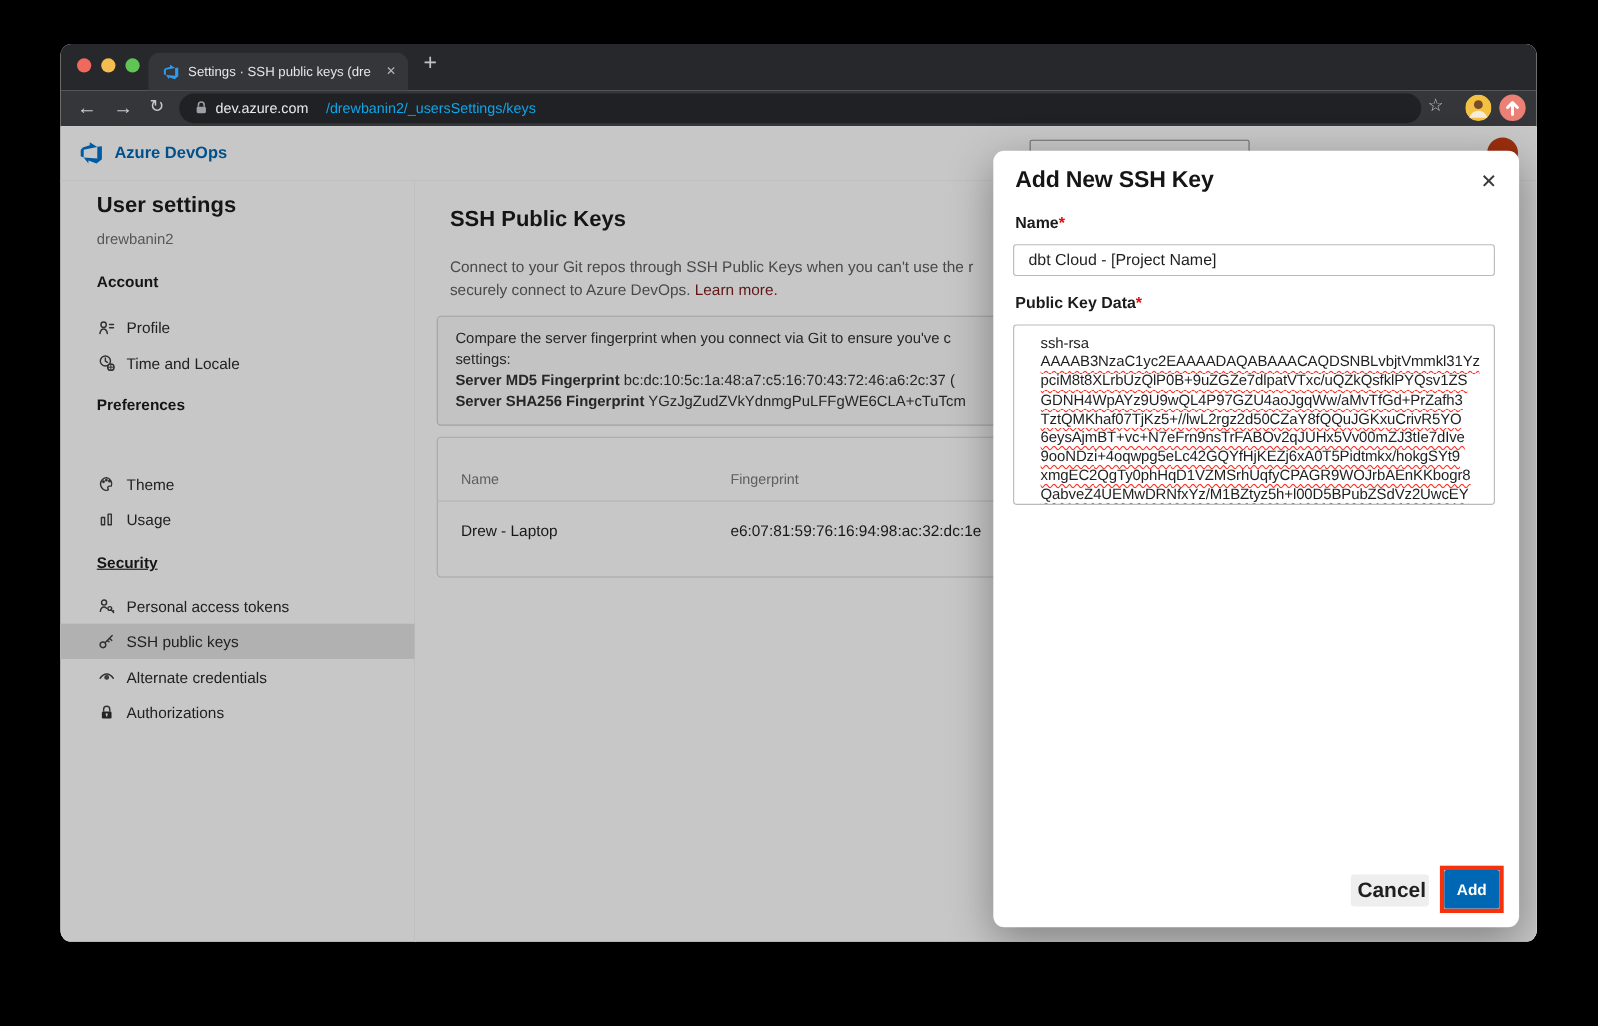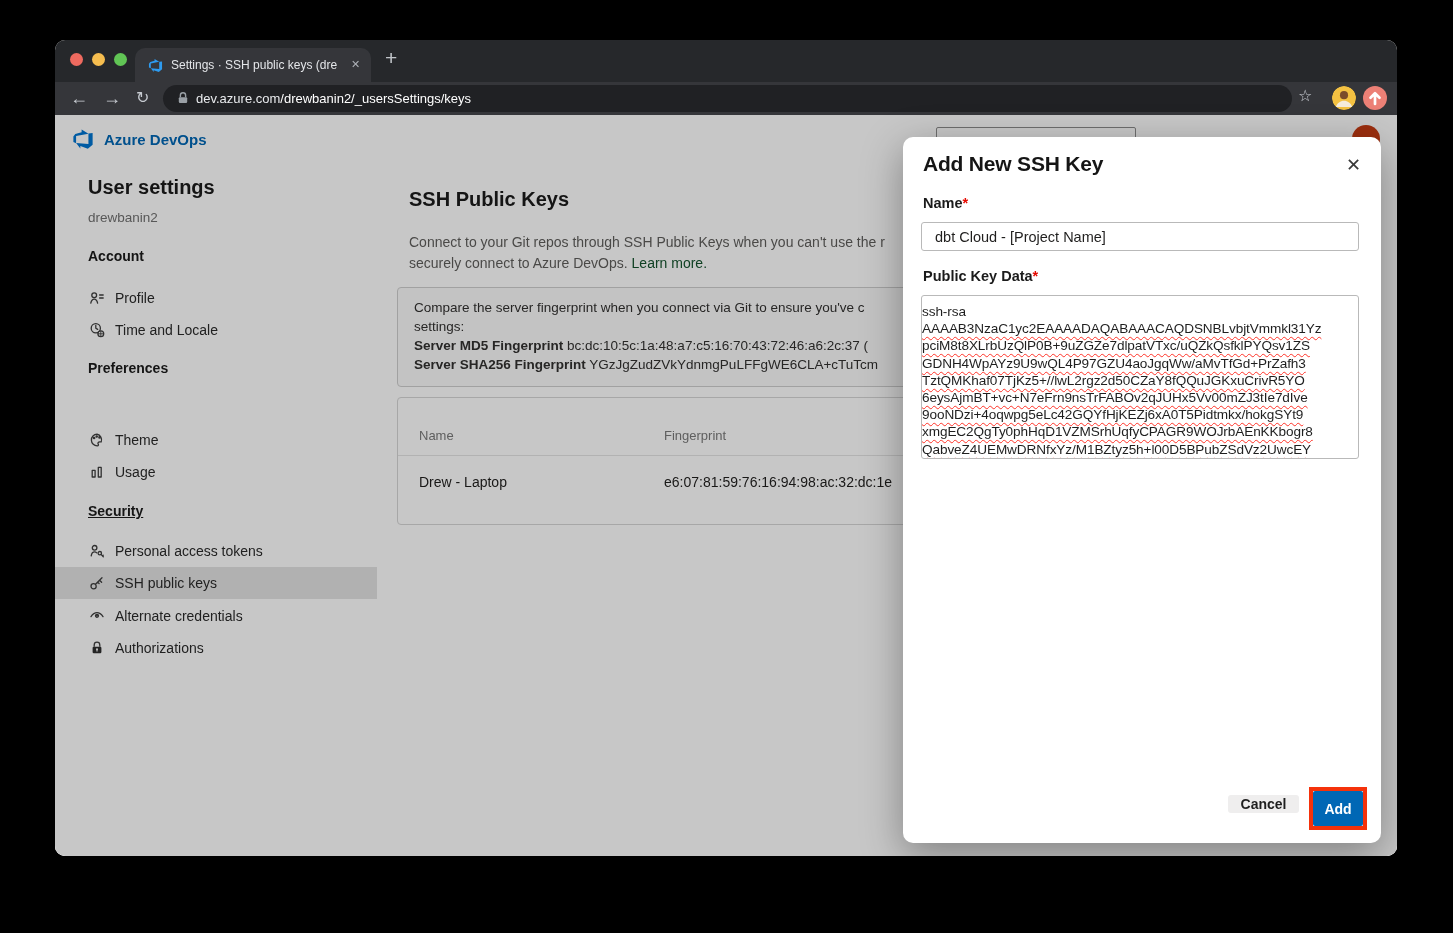--- a/index.html
+++ b/index.html
@@ -28,21 +28,21 @@
   .chrome-toolbar{position:absolute;left:0;top:42px;right:0;height:33px;background:#35363a;}
   .nav-ic{position:absolute;top:3px;font-size:18px;color:#c7cbd1;line-height:26px;}
   .nav-back{left:15px;}
   .nav-fwd{left:48px;}
   .nav-reload{left:81px;font-size:16px;}
   .url-pill{position:absolute;left:108px;top:3px;width:1129px;height:27px;background:#202124;
     border-radius:14px;}
   .url-lock{position:absolute;left:13px;top:6px;}
   .url-text{position:absolute;left:33px;top:6px;font-size:13px;white-space:nowrap;}
   .url-domain{color:#e8eaed;}
-  .url-path{color:#ffffff;}
+  .url-path{color:#0ea5e9;margin-left:16px;}
   .star{position:absolute;left:1243px;top:4px;font-size:16px;color:#c7cbd1;}
   .chrome-avatar{position:absolute;left:1277px;top:4px;width:24px;height:24px;border-radius:50%;overflow:hidden;}
   .update-btn{position:absolute;left:1308px;top:4px;width:24px;height:24px;border-radius:50%;background:#ec8076;}
   
   .page{position:absolute;left:0;top:75px;right:0;bottom:0;background:#fff;}
   .app-header{position:absolute;left:0;top:0;right:0;height:49px;background:#fff;border-bottom:1px solid #dcdcdc;}
   .brand-logo{position:absolute;left:17px;top:13px;width:22px;height:22px;}
   .brand-name{position:absolute;left:49px;top:16px;font-size:15px;font-weight:700;color:#0067b5;}
   .hdr-search{position:absolute;left:881px;top:12px;width:198px;height:28px;background:#fff;
     border:1px solid #8d8d8d;border-radius:2px;}
@@ -54,21 +54,21 @@
   .sb-section{position:absolute;left:33px;font-size:14px;font-weight:700;color:#1b1b1b;}
   .nav-item{position:absolute;left:0;width:322px;height:32px;}
   .nav-item.selected{background:#e3e3e3;}
   .nav-item .nicon{position:absolute;left:34px;top:8px;width:16px;height:16px;}
   .nav-item .nlabel{position:absolute;left:60px;top:0;line-height:32px;font-size:14px;color:#2b2b2b;}
   
   .content{position:absolute;left:322px;top:49px;right:0;bottom:0;background:#fff;}
   .content h2{position:absolute;left:32px;top:24px;margin:0;font-size:20px;font-weight:700;color:#1b1b1b;}
   .desc{position:absolute;left:32px;top:68px;font-size:14px;color:#5f5e5c;line-height:21px;width:540px;}
   .desc .l1{white-space:nowrap;overflow:hidden;width:530px;}
-  .link{color:#14532d;cursor:pointer;}
+  .link{color:#7f1d1d;cursor:pointer;}
   .notice{position:absolute;left:20px;top:123px;width:560px;height:98px;background:#fafafa;
     border:1px solid #cfcfcf;border-radius:4px;overflow:hidden;}
   .notice .nline{position:absolute;left:16px;white-space:nowrap;overflow:hidden;width:540px;
     font-size:13.5px;color:#323130;}
   .notice b{font-weight:700;}
   .card{position:absolute;left:20px;top:233px;width:560px;height:126px;background:#fff;
     border:1px solid #d6d6d6;border-radius:4px;overflow:hidden;}
   .card .th{position:absolute;top:30px;font-size:13px;color:#7a7a7a;}
   .card .th.c1{left:21px;} .card .th.c2{left:266px;}
   .card .tdiv{position:absolute;left:0;right:0;top:57px;height:1px;background:#e4e4e4;}
@@ -79,26 +79,26 @@
   .modal{position:absolute;left:848px;top:97px;width:478px;height:706px;background:#fff;
     border-radius:10px;z-index:10;box-shadow:0 12px 40px rgba(0,0,0,.35);}
   .m-title{position:absolute;left:20px;top:15px;font-size:21px;font-weight:700;color:#151515;letter-spacing:-.2px;}
   .m-close{position:absolute;right:20px;top:17px;font-size:18px;font-weight:300;color:#3a3a3a;cursor:pointer;}
   .f-label{position:absolute;left:20px;font-size:14.5px;font-weight:700;color:#1b1b1b;}
   .req{color:#e50900;}
   .m-input{position:absolute;left:18px;top:85px;width:438px;height:29px;box-sizing:border-box;
     border:1px solid #b9b9b9;border-radius:3px;font-size:14.5px;color:#201f1e;padding:0 0 0 13px;
     font-family:"Liberation Sans","DejaVu Sans",sans-serif;background:#fff;}
   .key-box{position:absolute;left:18px;top:158px;width:438px;height:164px;box-sizing:border-box;
-    border:1px solid #b9b9b9;border-radius:3px;overflow:hidden;padding:7px 12px 0 0;cursor:text;}
+    border:1px solid #b9b9b9;border-radius:3px;overflow:hidden;padding:7px 12px 0 24px;cursor:text;}
   .key-line{font-size:13.6px;line-height:17.2px;color:#1f1f1f;white-space:nowrap;letter-spacing:-.1px;}
   .squiggle{text-decoration:underline;text-decoration-style:wavy;text-decoration-color:#ff3227;
     text-decoration-thickness:1px;text-underline-offset:2.5px;}
-  .btn-cancel{position:absolute;left:325px;top:658px;width:71px;height:18px;background:#efeeee;
-    border:none;border-radius:3px;font-size:14px;font-weight:600;color:#1f1f1f;
+  .btn-cancel{position:absolute;left:325px;top:658px;width:71px;height:29px;background:#efeeee;
+    border:none;border-radius:3px;font-size:19px;font-weight:600;color:#1f1f1f;
     font-family:"Liberation Sans","DejaVu Sans",sans-serif;cursor:pointer;}
   .annotation{position:absolute;left:406px;top:650px;width:58px;height:43px;box-sizing:border-box;
     border:4px solid #f5320b;display:flex;align-items:center;justify-content:center;}
   .btn-add{width:50px;height:35px;background:#0067b5;border:none;border-radius:2px;font-size:14px;
     font-weight:700;color:#fff;font-family:"Liberation Sans","DejaVu Sans",sans-serif;cursor:pointer;}
   svg{display:block;}
 </style>
 </head>
 <body>
 

